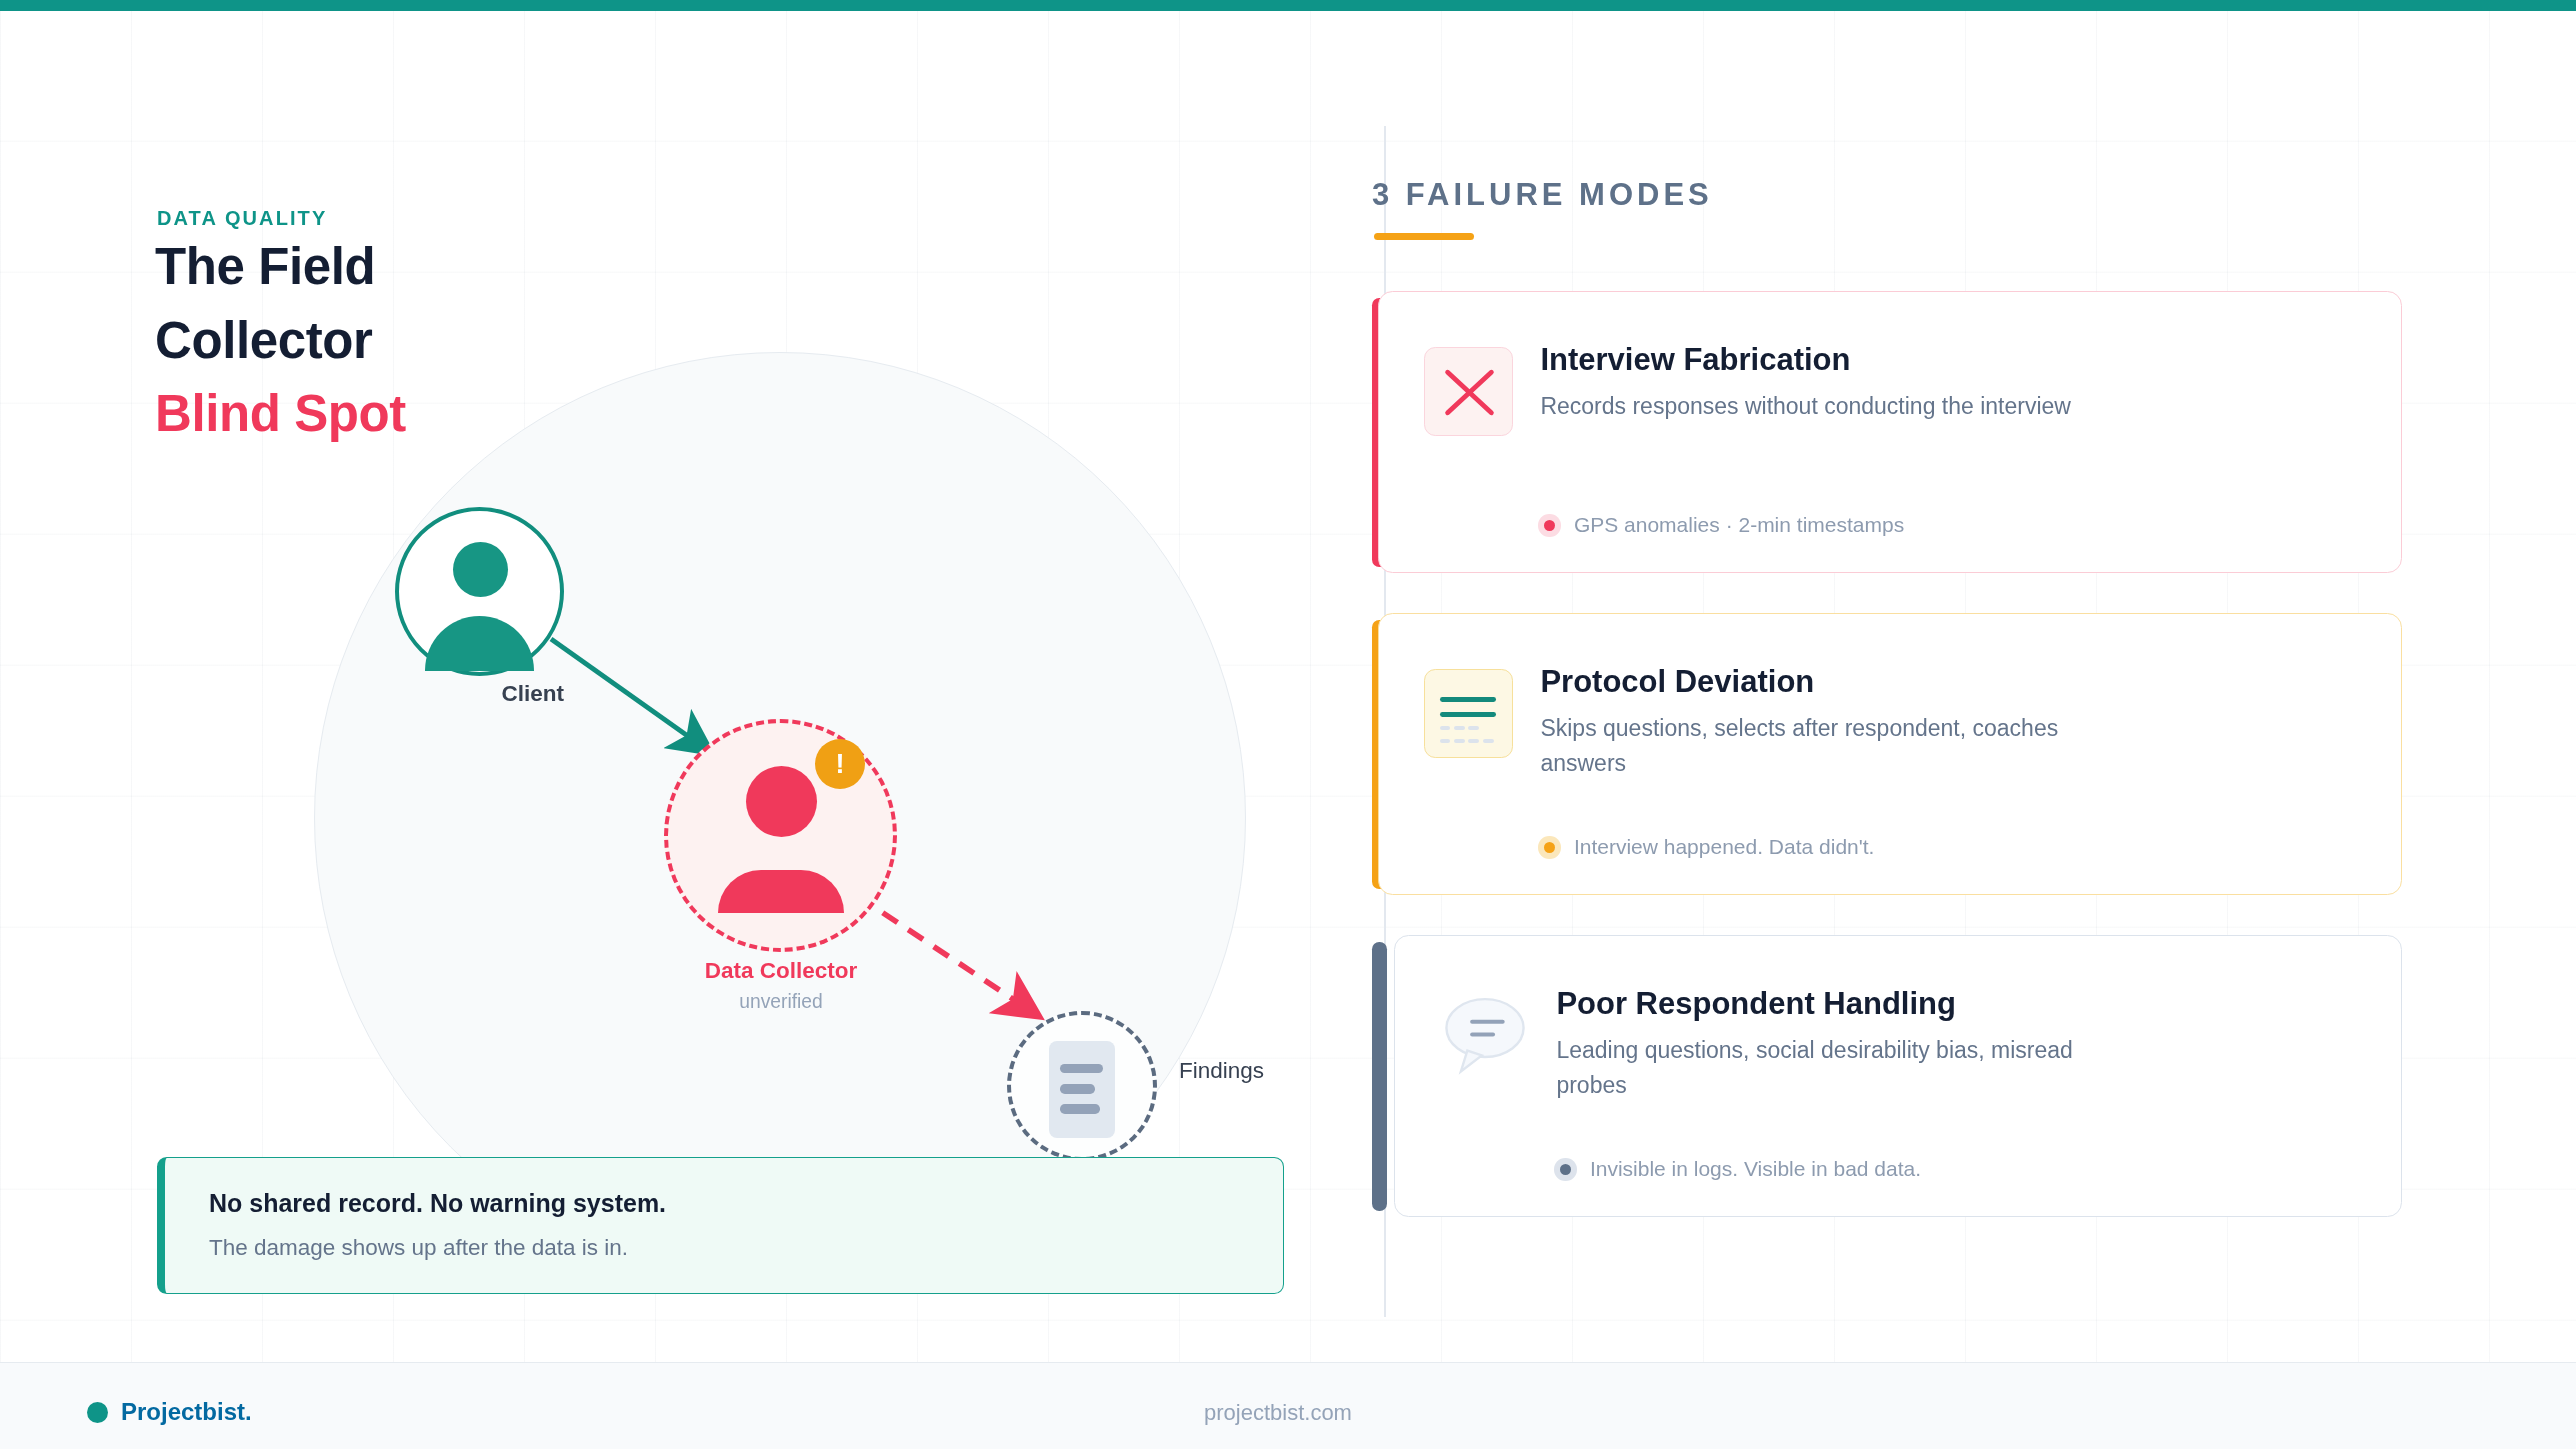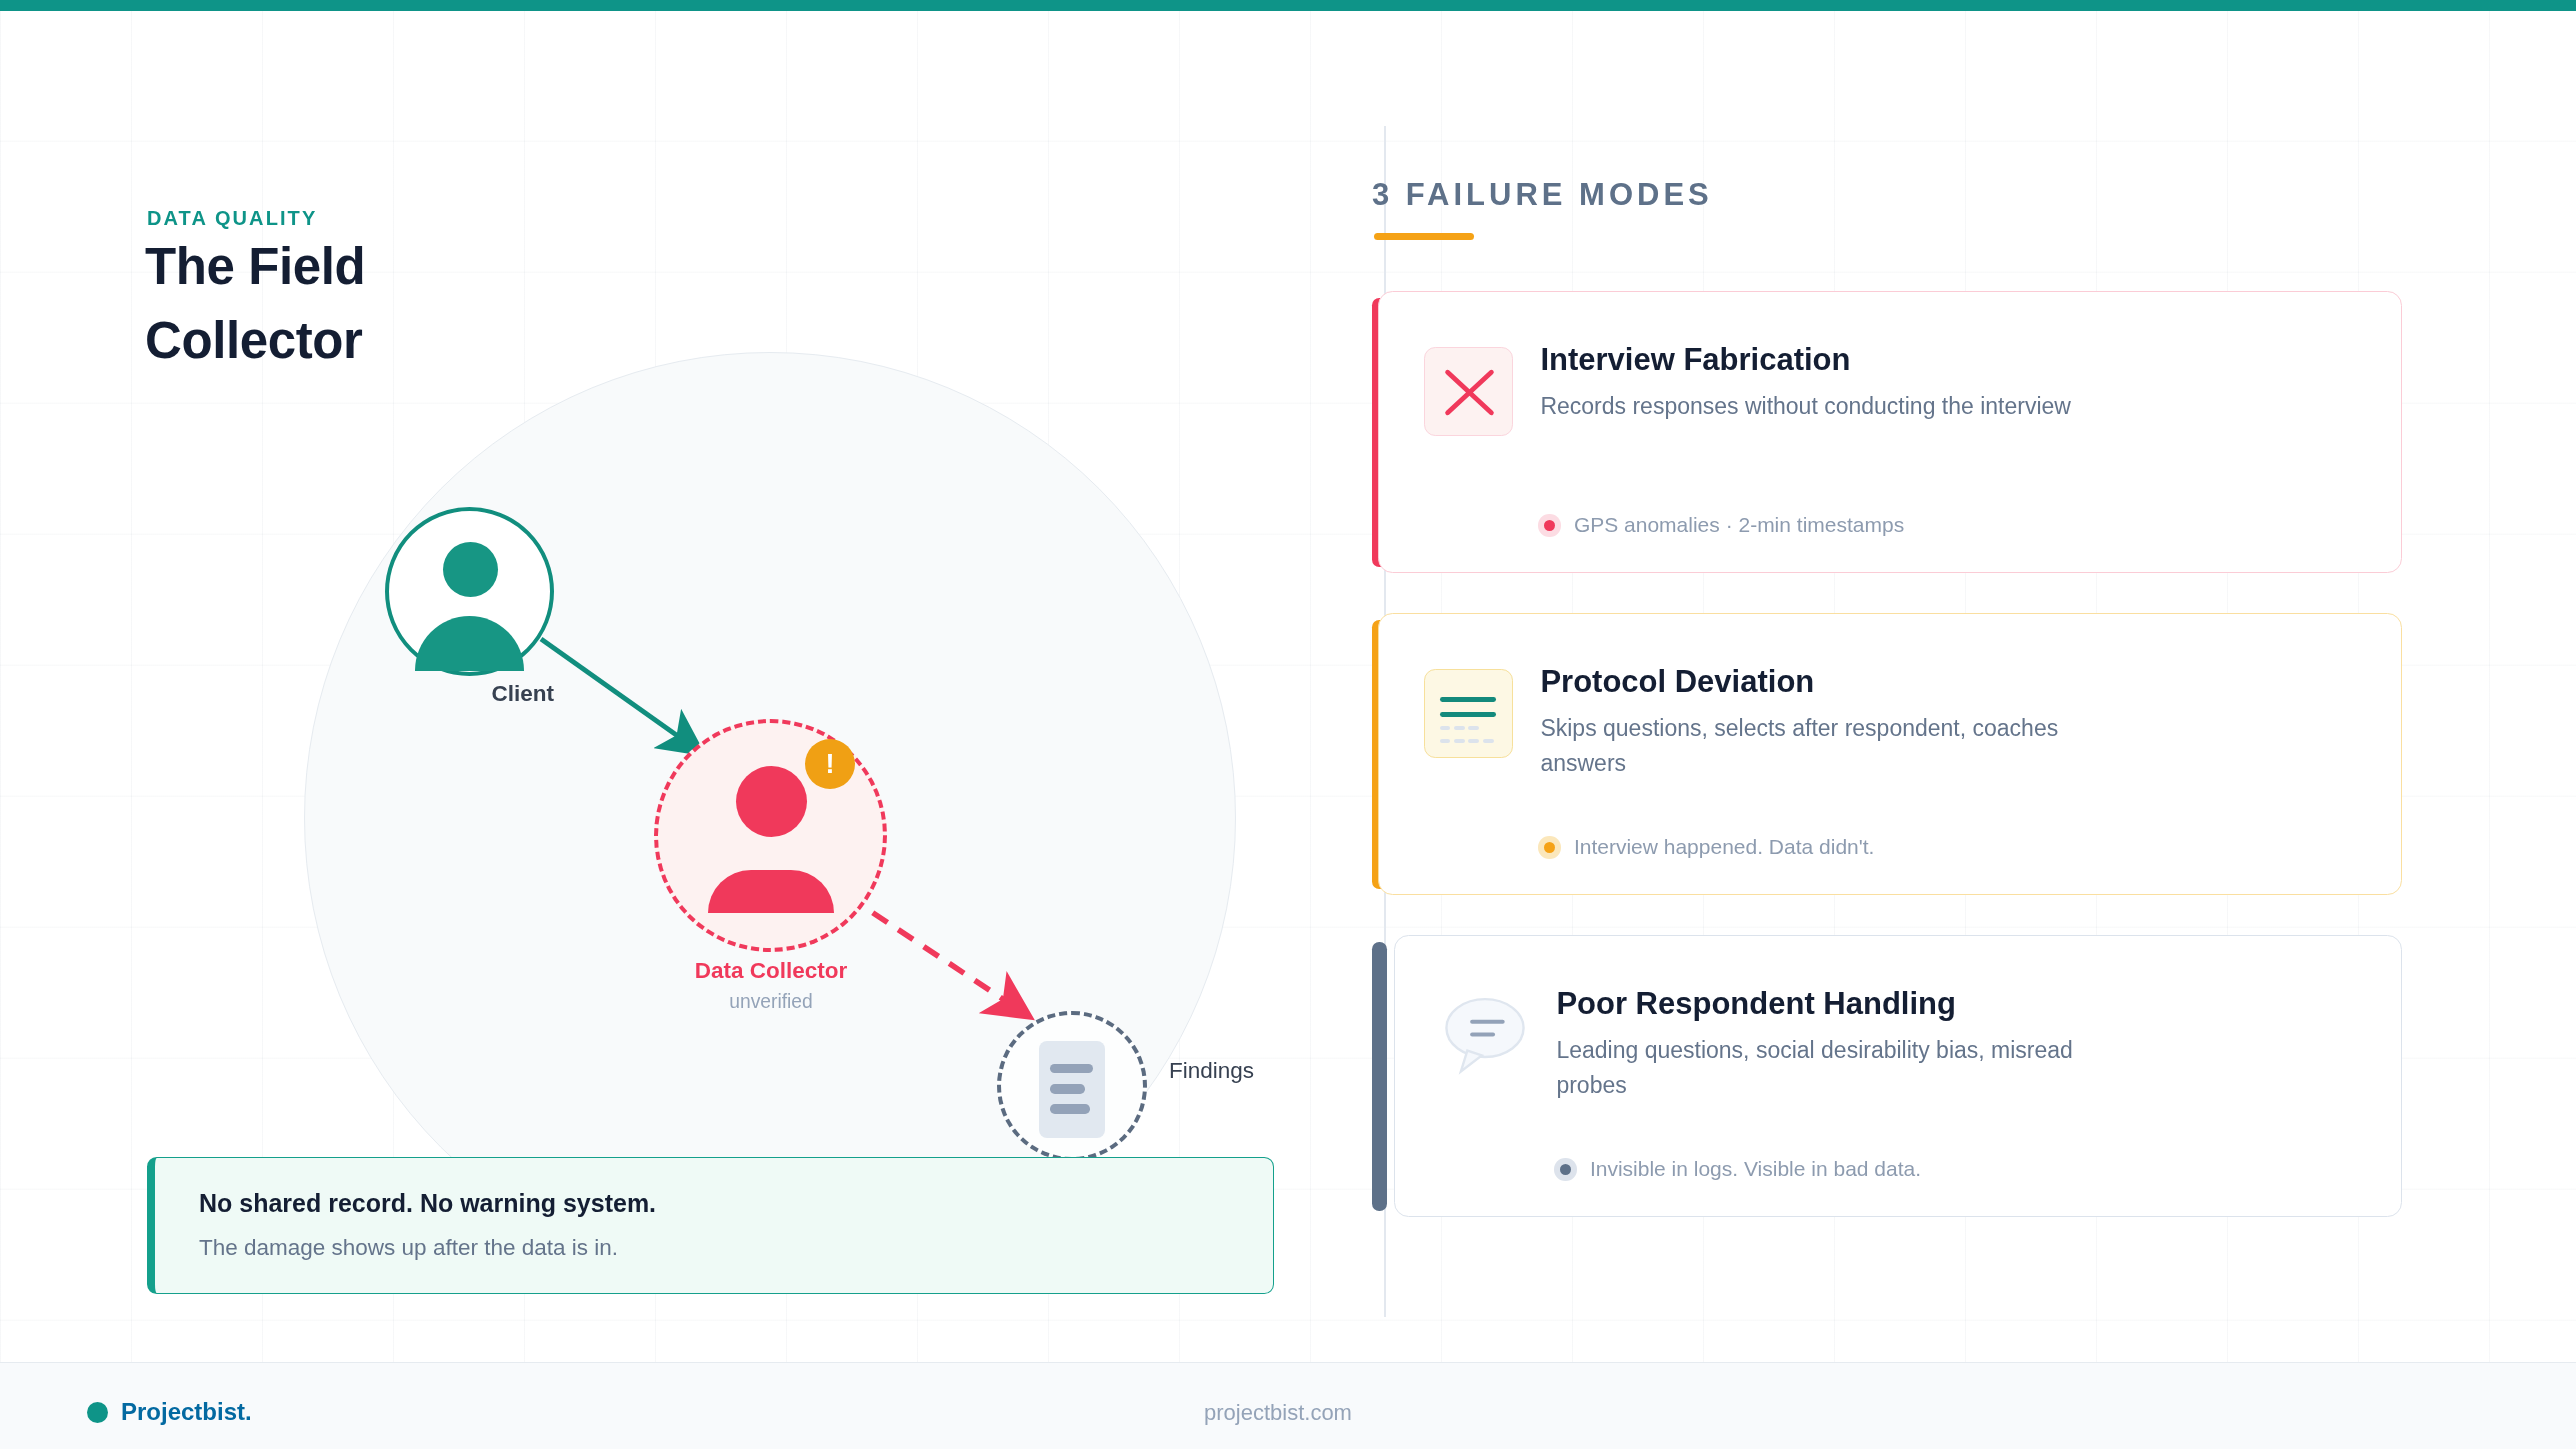--- a/index.html
+++ b/index.html
@@ -16,21 +16,21 @@
     background-image:
       linear-gradient(to right, rgba(100,116,139,0.055) 0.8px, transparent 0.8px),
       linear-gradient(to bottom, rgba(100,116,139,0.055) 0.8px, transparent 0.8px);
     background-size:131px 131px;
     background-position:0 9.7px;
     pointer-events:none;
   }
   #topbar { position:absolute; left:0; top:0; width:2576px; height:11.3px; background:#0E9488; }
 
   
-  #left { position:absolute; left:0; top:11.3px; width:1420px; height:1351px; }
+  #left { position:absolute; left:10px; top:11.3px; width:1420px; height:1351px; }
   #divider { position:absolute; left:1384px; top:126px; width:1.6px; height:1191px; background:#E3E8EF; }
 
   #bigcircle {
     position:absolute; left:304px; top:341px; width:932px; height:932px;
     border-radius:50%;
     background:#F8FAFB;
     border:1.3px solid #E6EBF0;
   }
 
   .eyebrow {
@@ -224,20 +224,21 @@
 
 <div id="left">
 
   <div id="bigcircle"></div>
 
   <div class="eyebrow">DATA QUALITY</div>
 
   <div class="headline">
     <span>The Field</span><br>
     <span>Collector</span>
+    <span class="hl-accent">Blind Spot</span>
   </div>
 
   <svg id="arrows" viewBox="0 0 1719 1678">
     <defs>
       <marker id="ah-teal" markerWidth="10" markerHeight="10" refX="6" refY="5" orient="auto">
         <path d="M0,0 L10,5 L0,10 L2.4,5 Z" fill="#118E7E"></path>
       </marker>
       <marker id="ah-red" markerWidth="9" markerHeight="9" refX="5" refY="4.5" orient="auto">
         <path d="M0,0 L9,4.5 L0,9 L2.2,4.5 Z" fill="#F0395B"></path>
       </marker>

